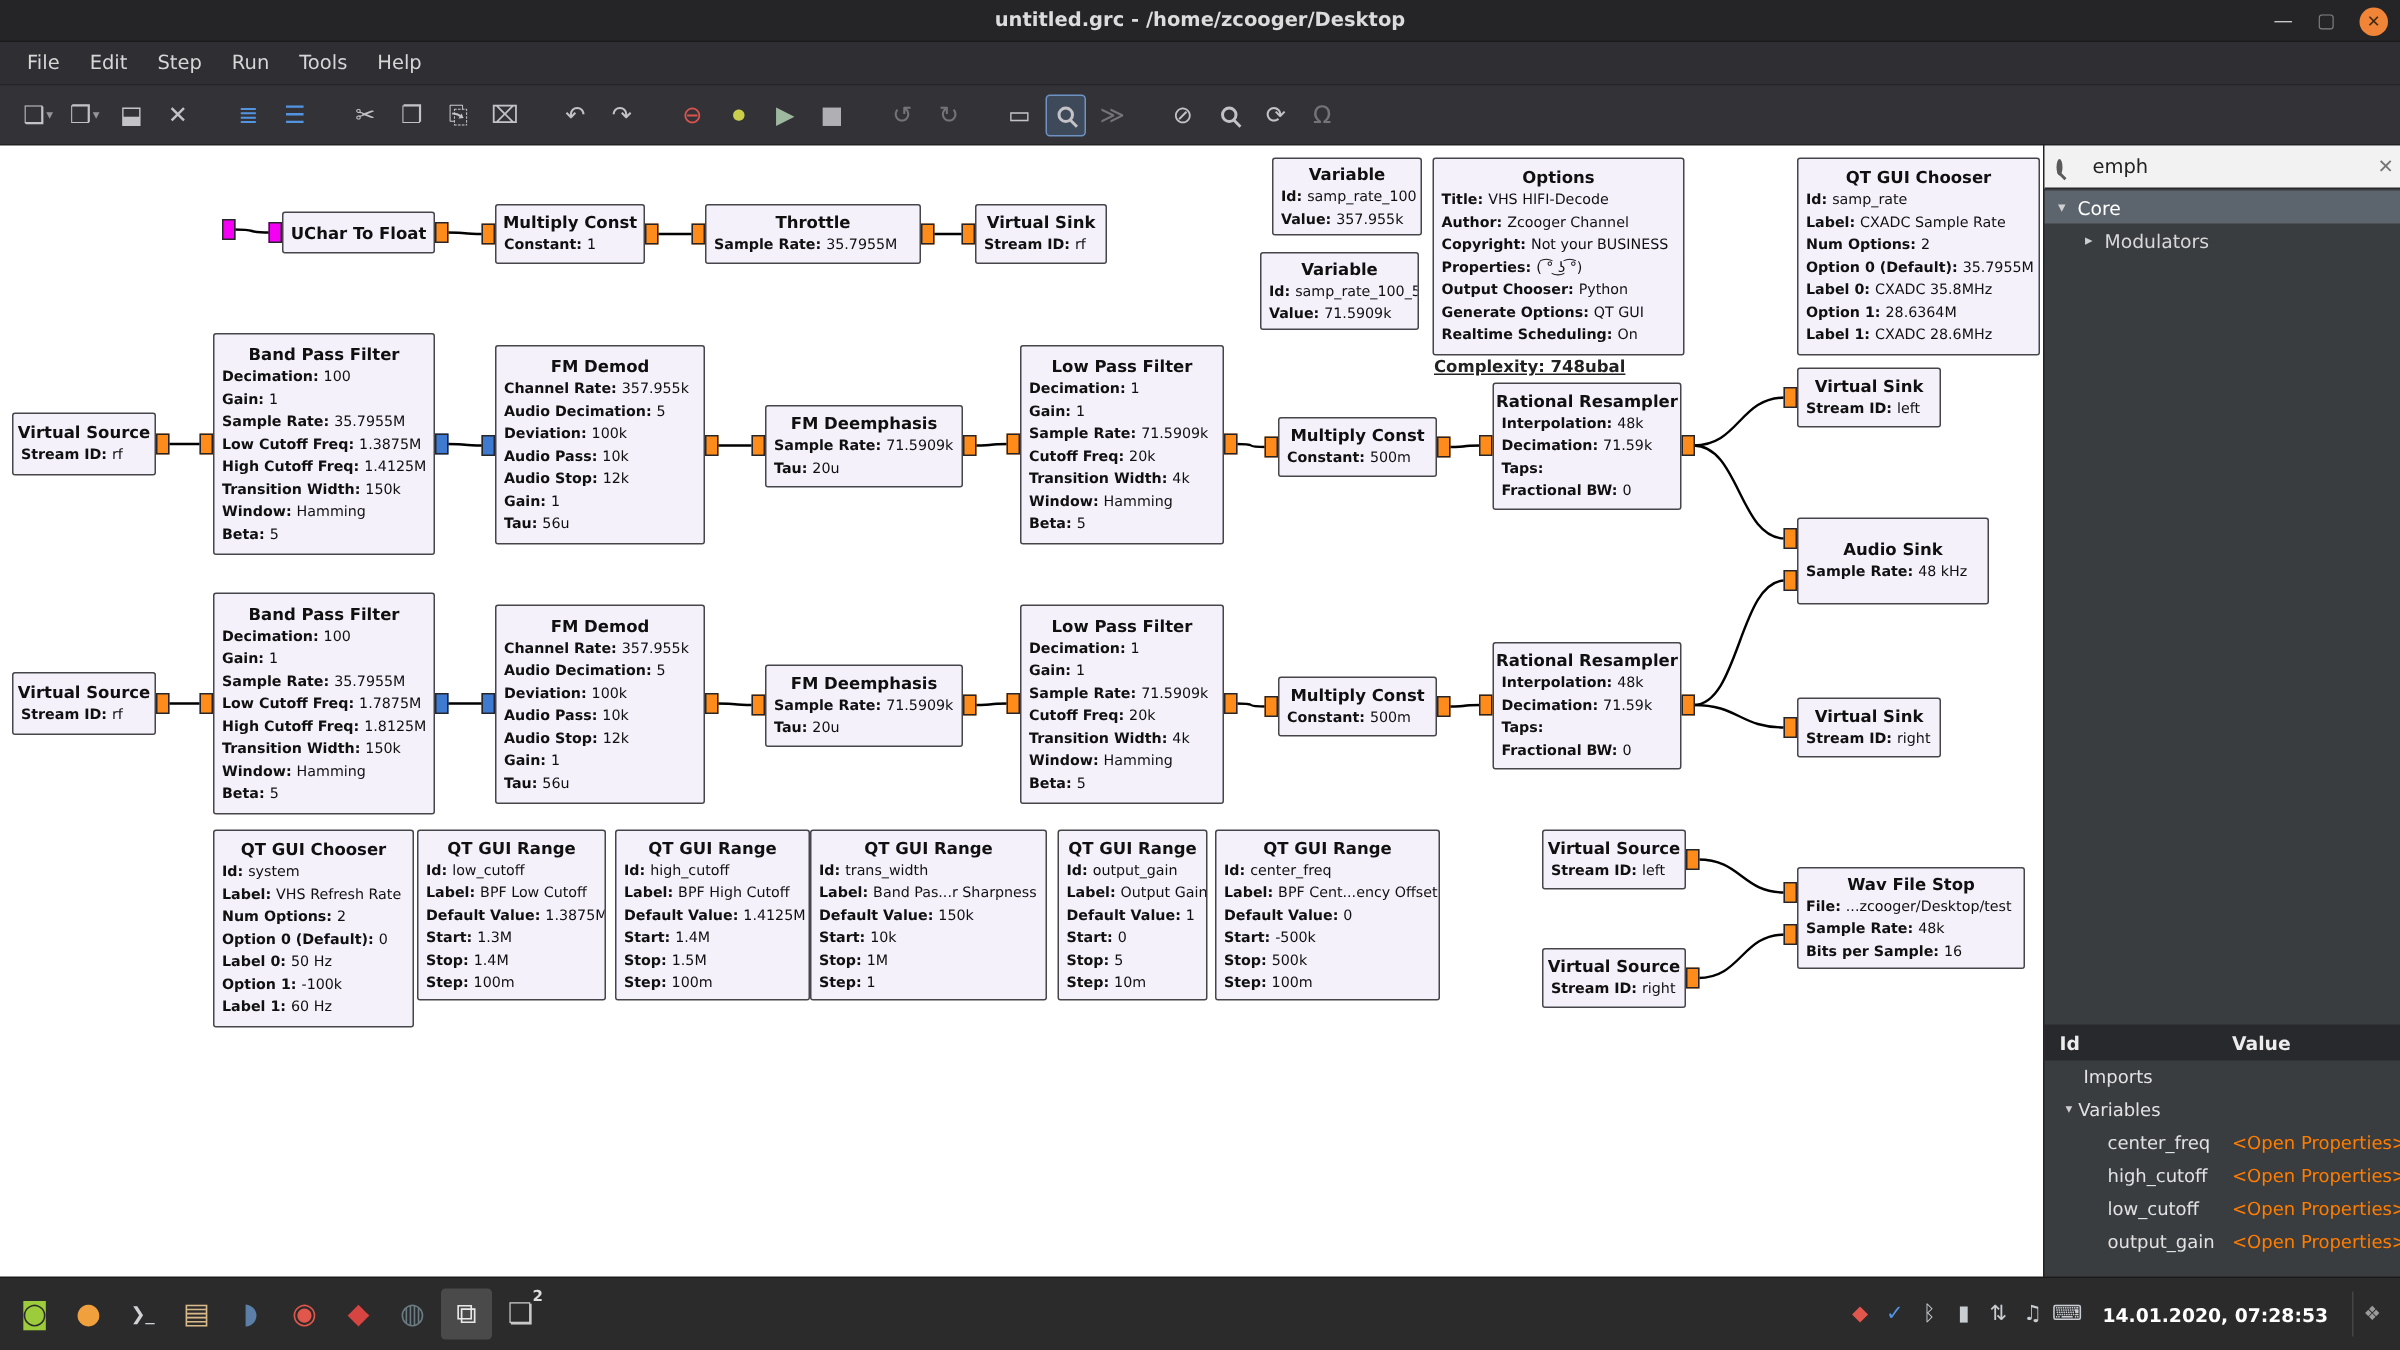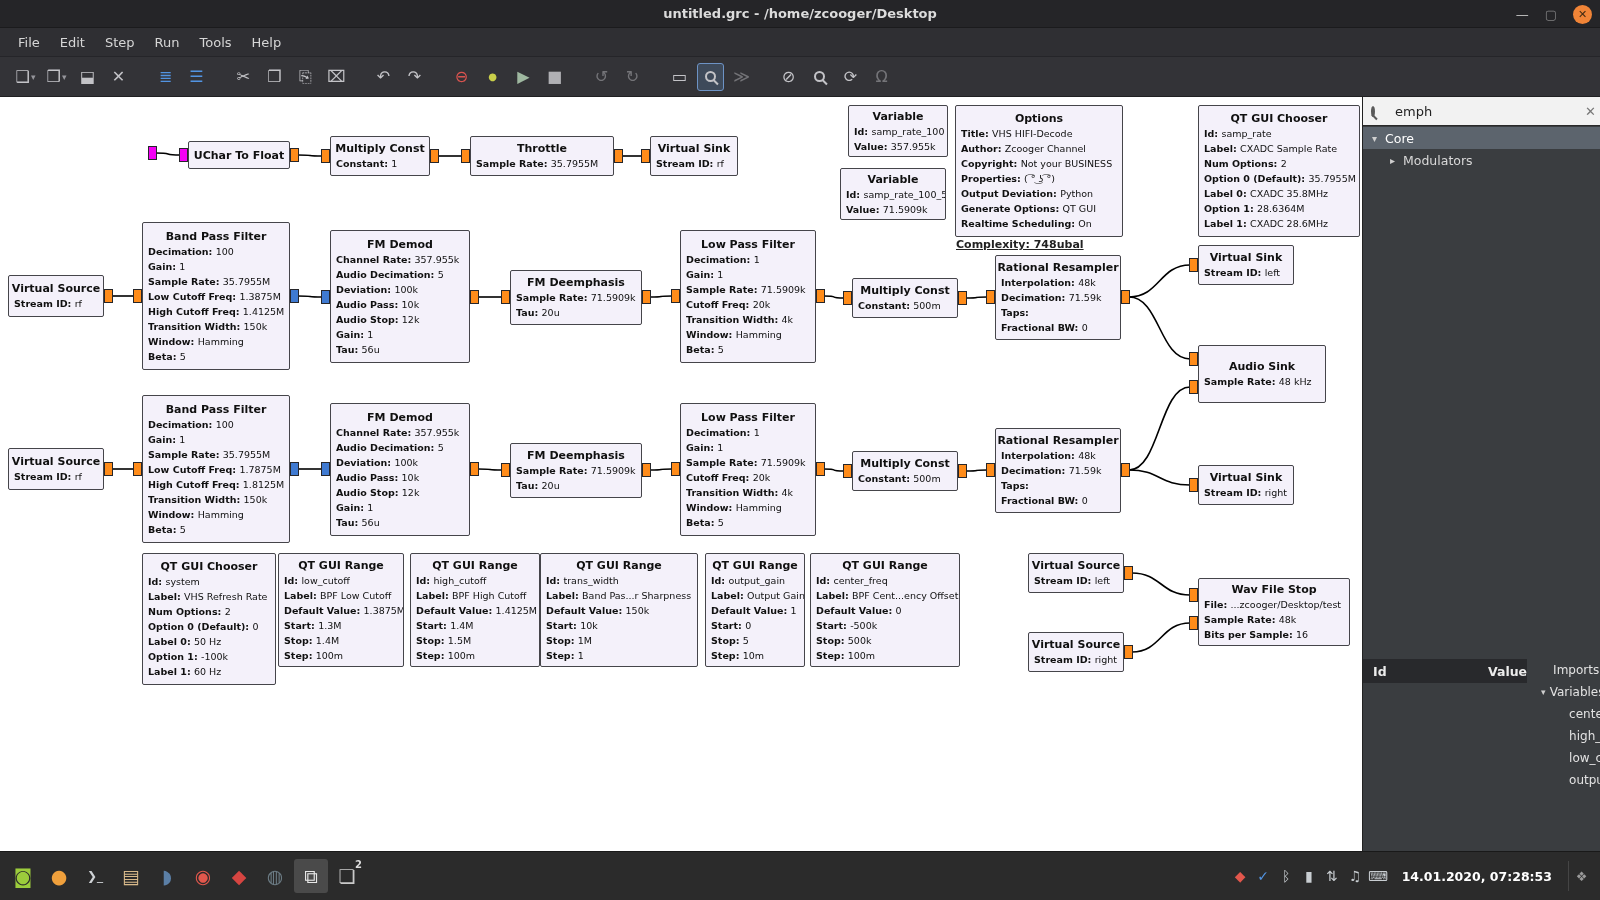--- a/index.html
+++ b/index.html
@@ -44,21 +44,21 @@
 
   
   #sidebar{width:238px;background:#3a3d40;border-left:1px solid #222;display:flex;flex-direction:column;}
   #search-row{height:29px;background:#f2f2f2;border-bottom:1px solid #2a2a2a;display:flex;align-items:center;padding:0 8px;gap:20px;flex:0 0 auto;}
   #search-input{flex:1;border:none;background:transparent;font-size:13px;color:#222;font-family:"DejaVu Sans",sans-serif;outline:none;}
   #search-clear{color:#777;font-size:13px;}
   #tree{flex:1;overflow:hidden;padding-top:1px;}
   .tree-row{height:22px;display:flex;align-items:center;color:#d8d8d8;font-size:12.5px;gap:5px;}
   .tree-row.sel{background:#5c646d;color:#fff;}
   .tree-row .arrow{font-size:10px;width:11px;text-align:center;color:#cfcfcf;}
-  #var-panel{height:192px;flex:0 0 auto;display:flex;flex-direction:row;}
+  #var-panel{height:168px;flex:0 0 auto;display:flex;flex-direction:column;}
   #var-header{height:24px;background:#28292c;display:flex;align-items:center;font-size:12.5px;font-weight:bold;color:#ececec;flex:0 0 auto;}
   #vh-id{padding-left:10px;width:125px;}
   .var-row{height:22px;display:flex;align-items:center;font-size:12px;color:#e2e2e2;}
   .vid{width:125px;display:flex;align-items:center;white-space:nowrap;overflow:hidden;}
   .vval{flex:1;color:#ff7d00;white-space:nowrap;overflow:hidden;}
   .varrow{font-size:9px;color:#cfcfcf;margin-right:4px;}
 
   
   #taskbar{height:49px;background:#2b2b2b;border-top:1px solid #191919;display:flex;align-items:center;padding:0 6px;gap:2px;}
   .task-tile{width:34px;height:34px;display:flex;align-items:center;justify-content:center;font-size:19px;position:relative;border-radius:3px;}
@@ -239,21 +239,21 @@
             <div class="bt">Variable</div>
             <div class="bp"><b>Id: </b>samp_rate_100_5</div>
             <div class="bp"><b>Value: </b>71.5909k</div>
           </div>
           <div class="block" style="left: 955px; top: 8px; width: 168px; height: 132px;">
             <div class="bt">Options</div>
             <div class="bp"><b>Title: </b>VHS HIFI-Decode</div>
             <div class="bp"><b>Author: </b>Zcooger Channel</div>
             <div class="bp"><b>Copyright: </b>Not your BUSINESS</div>
             <div class="bp"><b>Properties: </b>( ͡° ͜ʖ ͡°)</div>
-            <div class="bp"><b>Output Deviation: </b>Python</div>
+            <div class="bp"><b>Output Chooser: </b>Python</div>
             <div class="bp"><b>Generate Options: </b>QT GUI</div>
             <div class="bp"><b>Realtime Scheduling: </b>On</div>
           </div>
           <div class="block" style="left: 1198px; top: 8px; width: 162px; height: 132px;">
             <div class="bt">QT GUI Chooser</div>
             <div class="bp"><b>Id: </b>samp_rate</div>
             <div class="bp"><b>Label: </b>CXADC Sample Rate</div>
             <div class="bp"><b>Num Options: </b>2</div>
             <div class="bp"><b>Option 0 (Default): </b>35.7955M</div>
             <div class="bp"><b>Label 0: </b>CXADC 35.8MHz</div>

